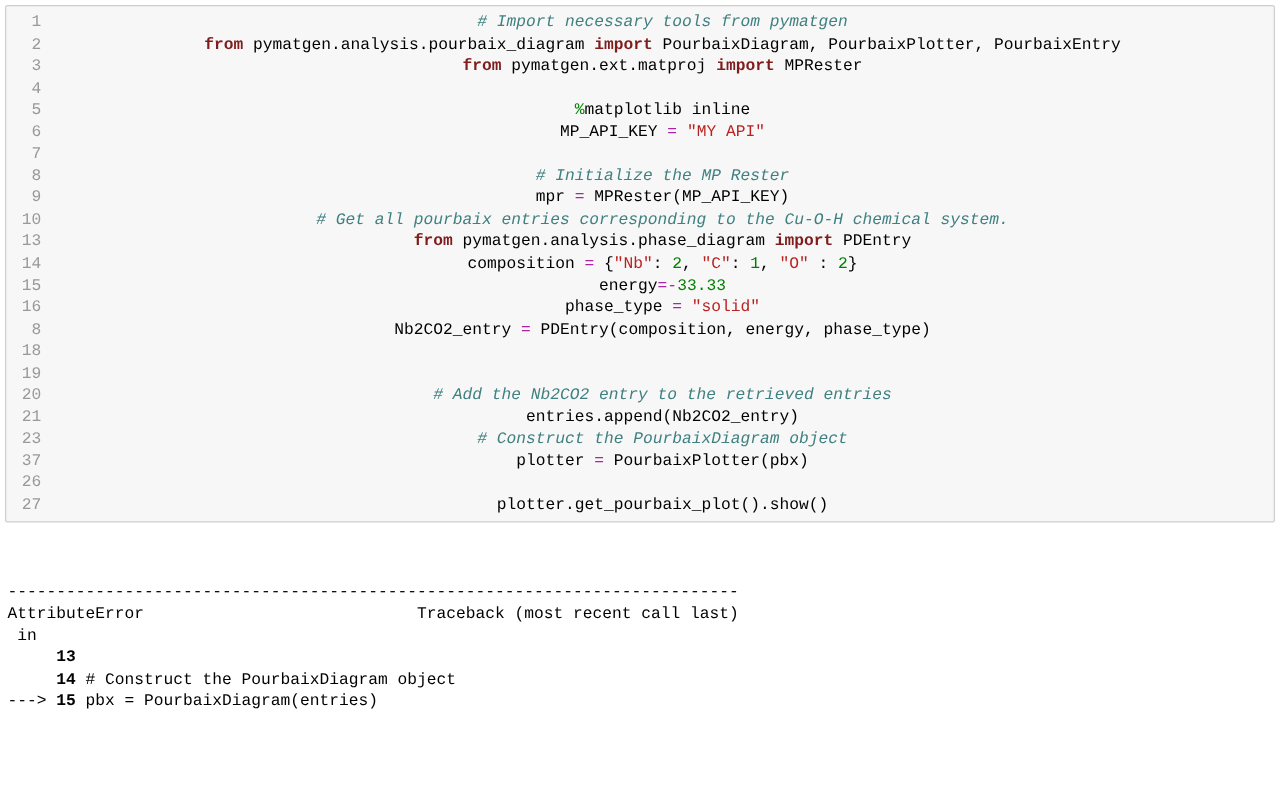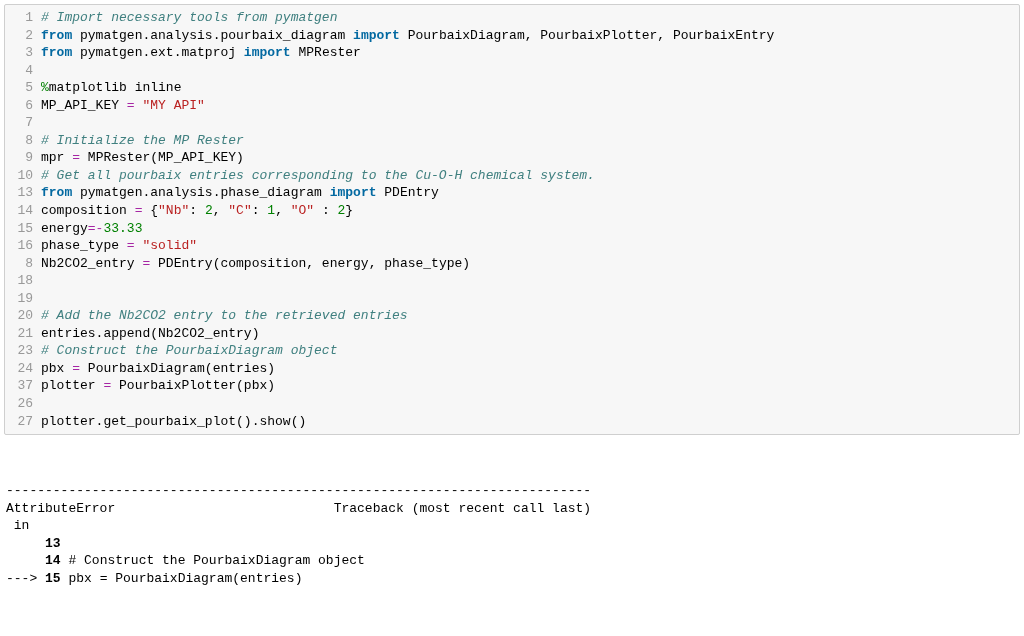--- a/index.html
+++ b/index.html
@@ -26,23 +26,24 @@
     width: 28px;
     text-align: right;
     padding-right: 8px;
     color: #999;
     user-select: none;
     flex-shrink: 0;
     font-style: normal;
   }
   .src {
     flex: 1;
+    text-align: center;
   }
   .cm { color: #408080; font-style: italic; }
-  .kw { color: #0369a1; font-weight: bold; }
+  .kw { color: #7f1d1d; font-weight: bold; }
   .op { color: #a626a4; }
   .mag { color: #008000; }
   .str { color: #ba2121; }
   .num { color: #008000; }
   .output {
     padding: 4px 2px 4px 2px;
     white-space: pre;
     line-height: 1.35;
     color: #000;
   }
@@ -67,21 +68,20 @@
       <div class="code-line"><span class="gutter">13</span><span class="src"><span class="kw">from</span> pymatgen.analysis.phase_diagram <span class="kw">import</span> PDEntry</span></div>
       <div class="code-line"><span class="gutter">14</span><span class="src">composition <span class="op">=</span> {<span class="str">"Nb"</span>: <span class="num">2</span>, <span class="str">"C"</span>: <span class="num">1</span>, <span class="str">"O"</span> : <span class="num">2</span>}</span></div>
       <div class="code-line"><span class="gutter">15</span><span class="src">energy<span class="op">=-</span><span class="num">33.33</span></span></div>
       <div class="code-line"><span class="gutter">16</span><span class="src">phase_type <span class="op">=</span> <span class="str">"solid"</span></span></div>
       <div class="code-line"><span class="gutter">8</span><span class="src">Nb2CO2_entry <span class="op">=</span> PDEntry(composition, energy, phase_type)</span></div>
       <div class="code-line"><span class="gutter">18</span><span class="src"></span></div>
       <div class="code-line"><span class="gutter">19</span><span class="src"></span></div>
       <div class="code-line"><span class="gutter">20</span><span class="src"><span class="cm"># Add the Nb2CO2 entry to the retrieved entries</span></span></div>
       <div class="code-line"><span class="gutter">21</span><span class="src">entries.append(Nb2CO2_entry)</span></div>
       <div class="code-line"><span class="gutter">23</span><span class="src"><span class="cm"># Construct the PourbaixDiagram object</span></span></div>
-      <div class="code-line"><span class="gutter">24</span><span class="src">pbx <span class="op">=</span> PourbaixDiagram(entries)</span></div>
       <div class="code-line"><span class="gutter">37</span><span class="src">plotter <span class="op">=</span> PourbaixPlotter(pbx)</span></div>
       <div class="code-line"><span class="gutter">26</span><span class="src"></span></div>
       <div class="code-line"><span class="gutter">27</span><span class="src">plotter.get_pourbaix_plot().show()</span></div>
     </div>
 </div>
 
 <div class="output">
   <div id="output-lines"><div class="out-line">---------------------------------------------------------------------------</div><div class="out-line">AttributeError                            Traceback (most recent call last)</div><div class="out-line"><ipython-input-13-e2c5b58813c4> in <module></module></ipython-input-13-e2c5b58813c4></div><div class="out-line">     <span class="bold">13</span> </div><div class="out-line">     <span class="bold">14</span> # Construct the PourbaixDiagram object</div><div class="out-line">---&gt; <span class="bold">15</span> pbx = PourbaixDiagram(entries)</div></div>
 </div>
 

